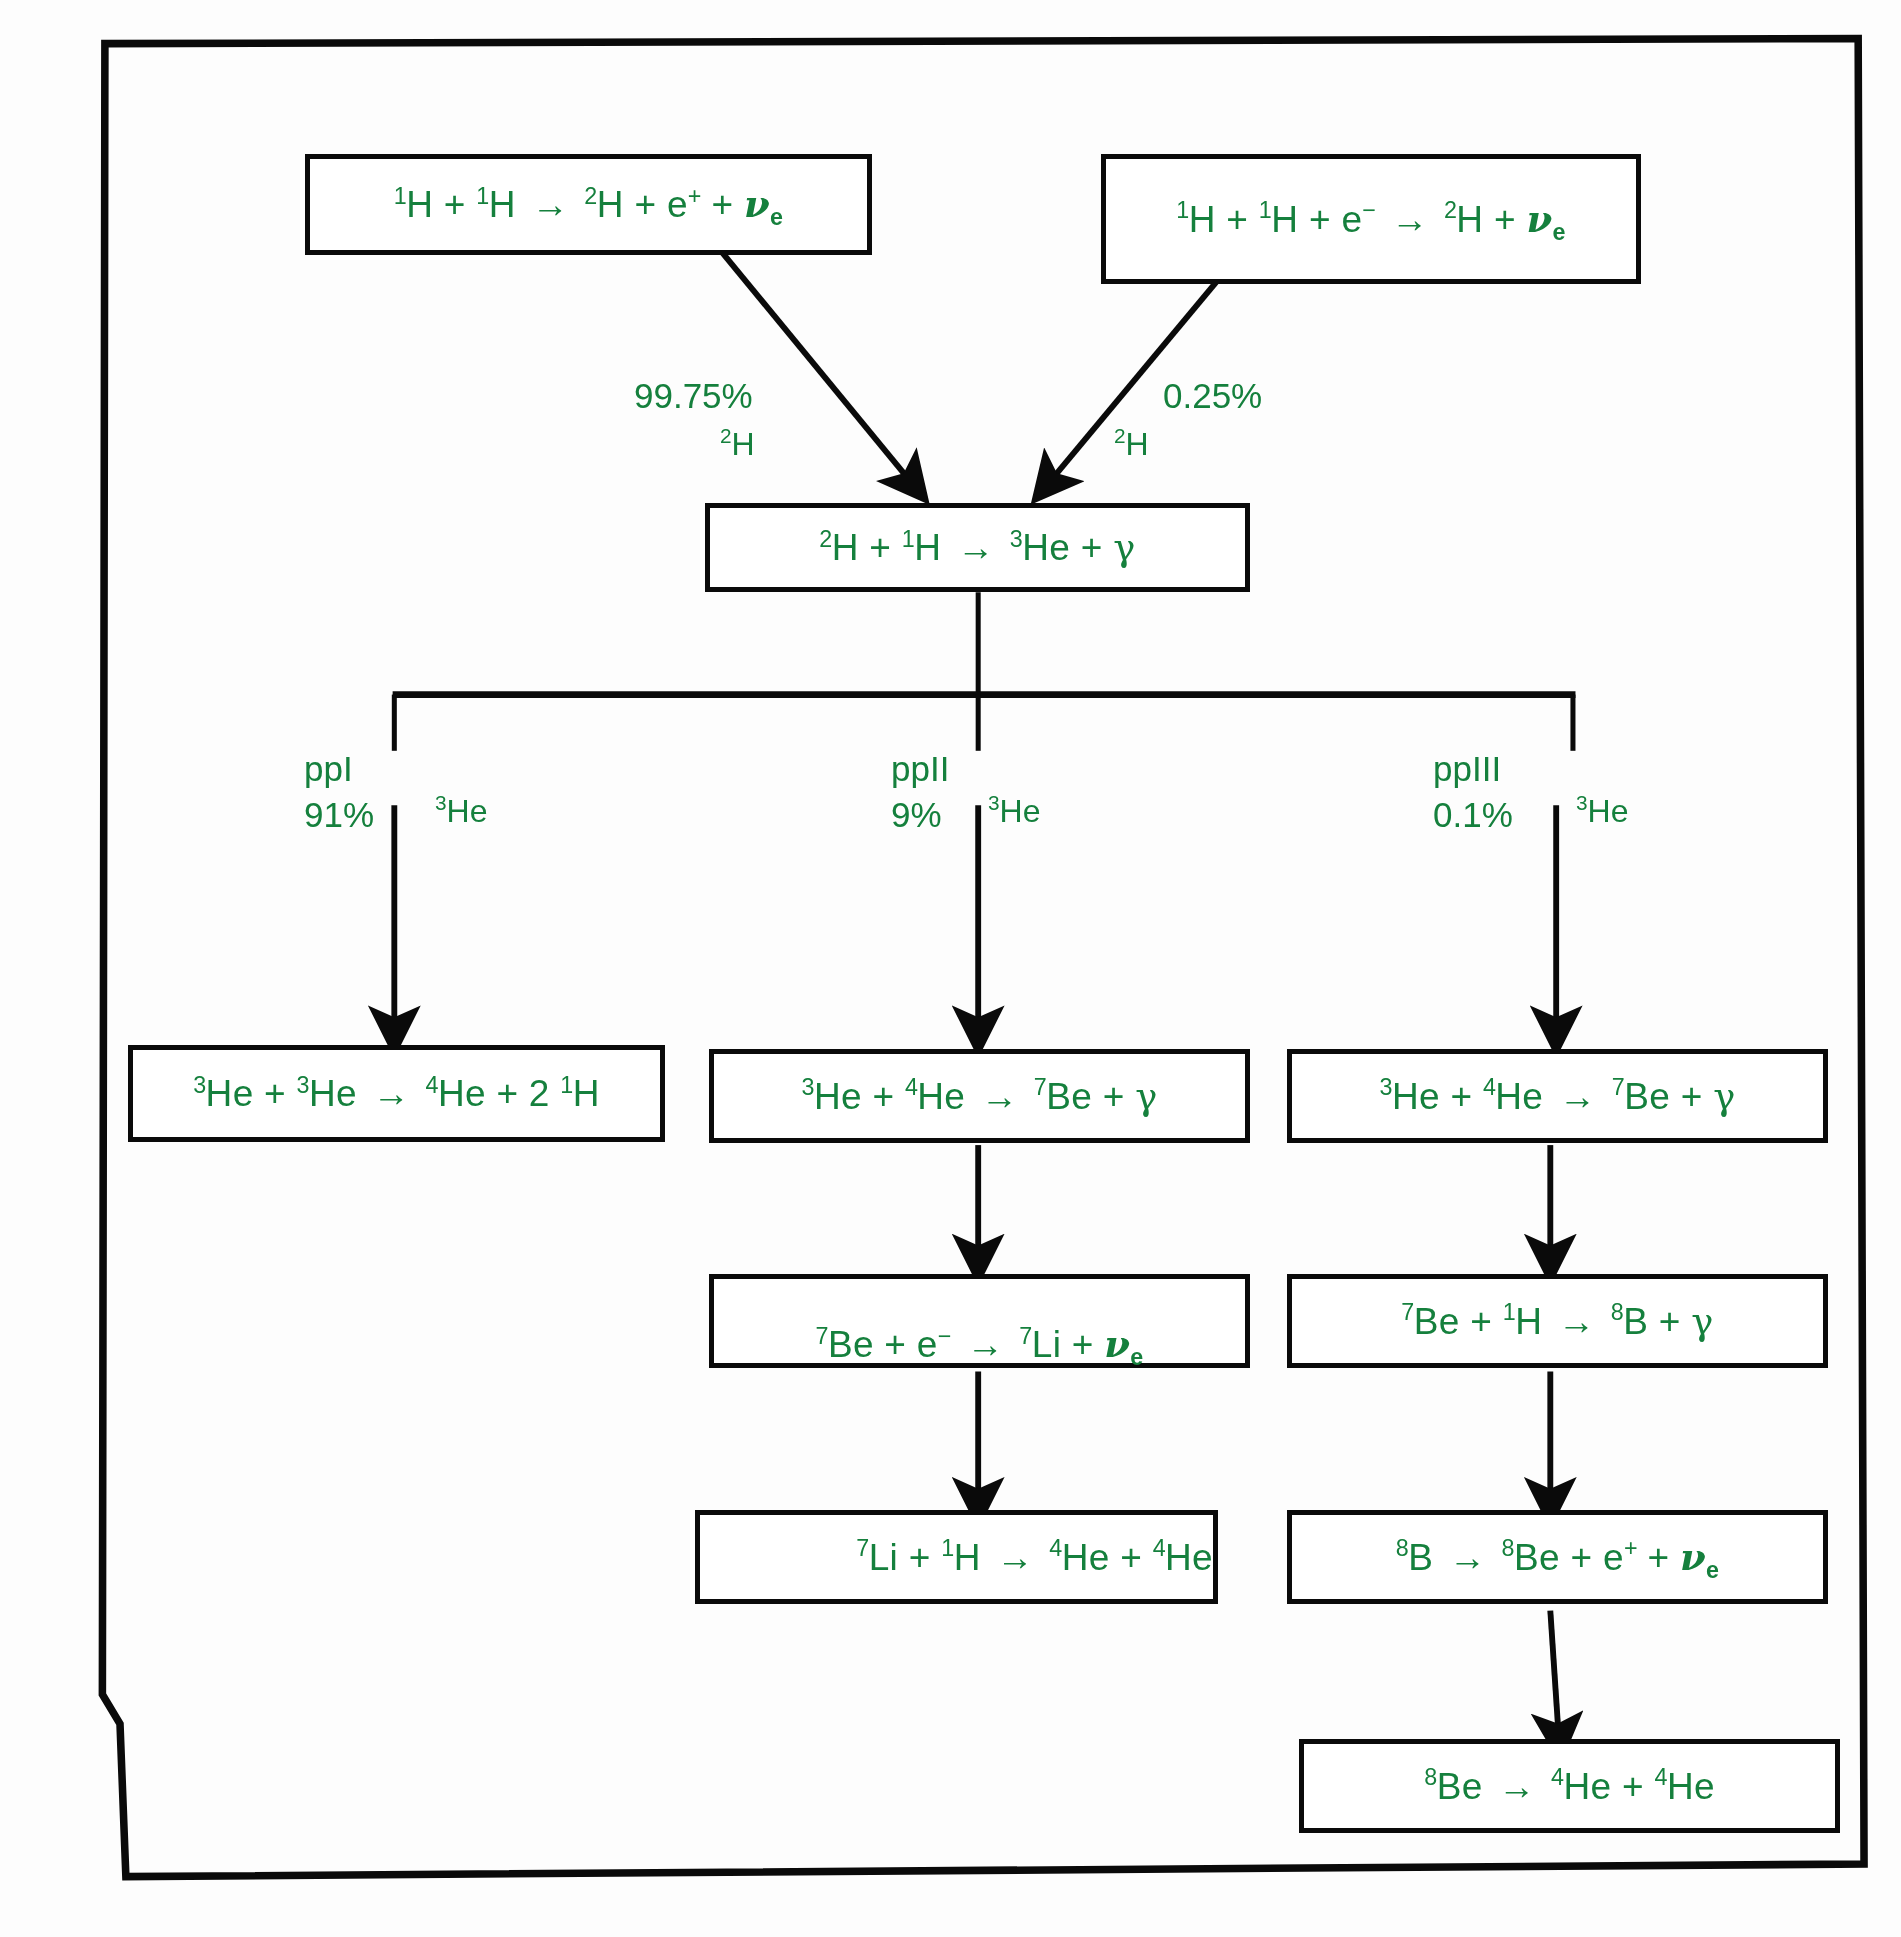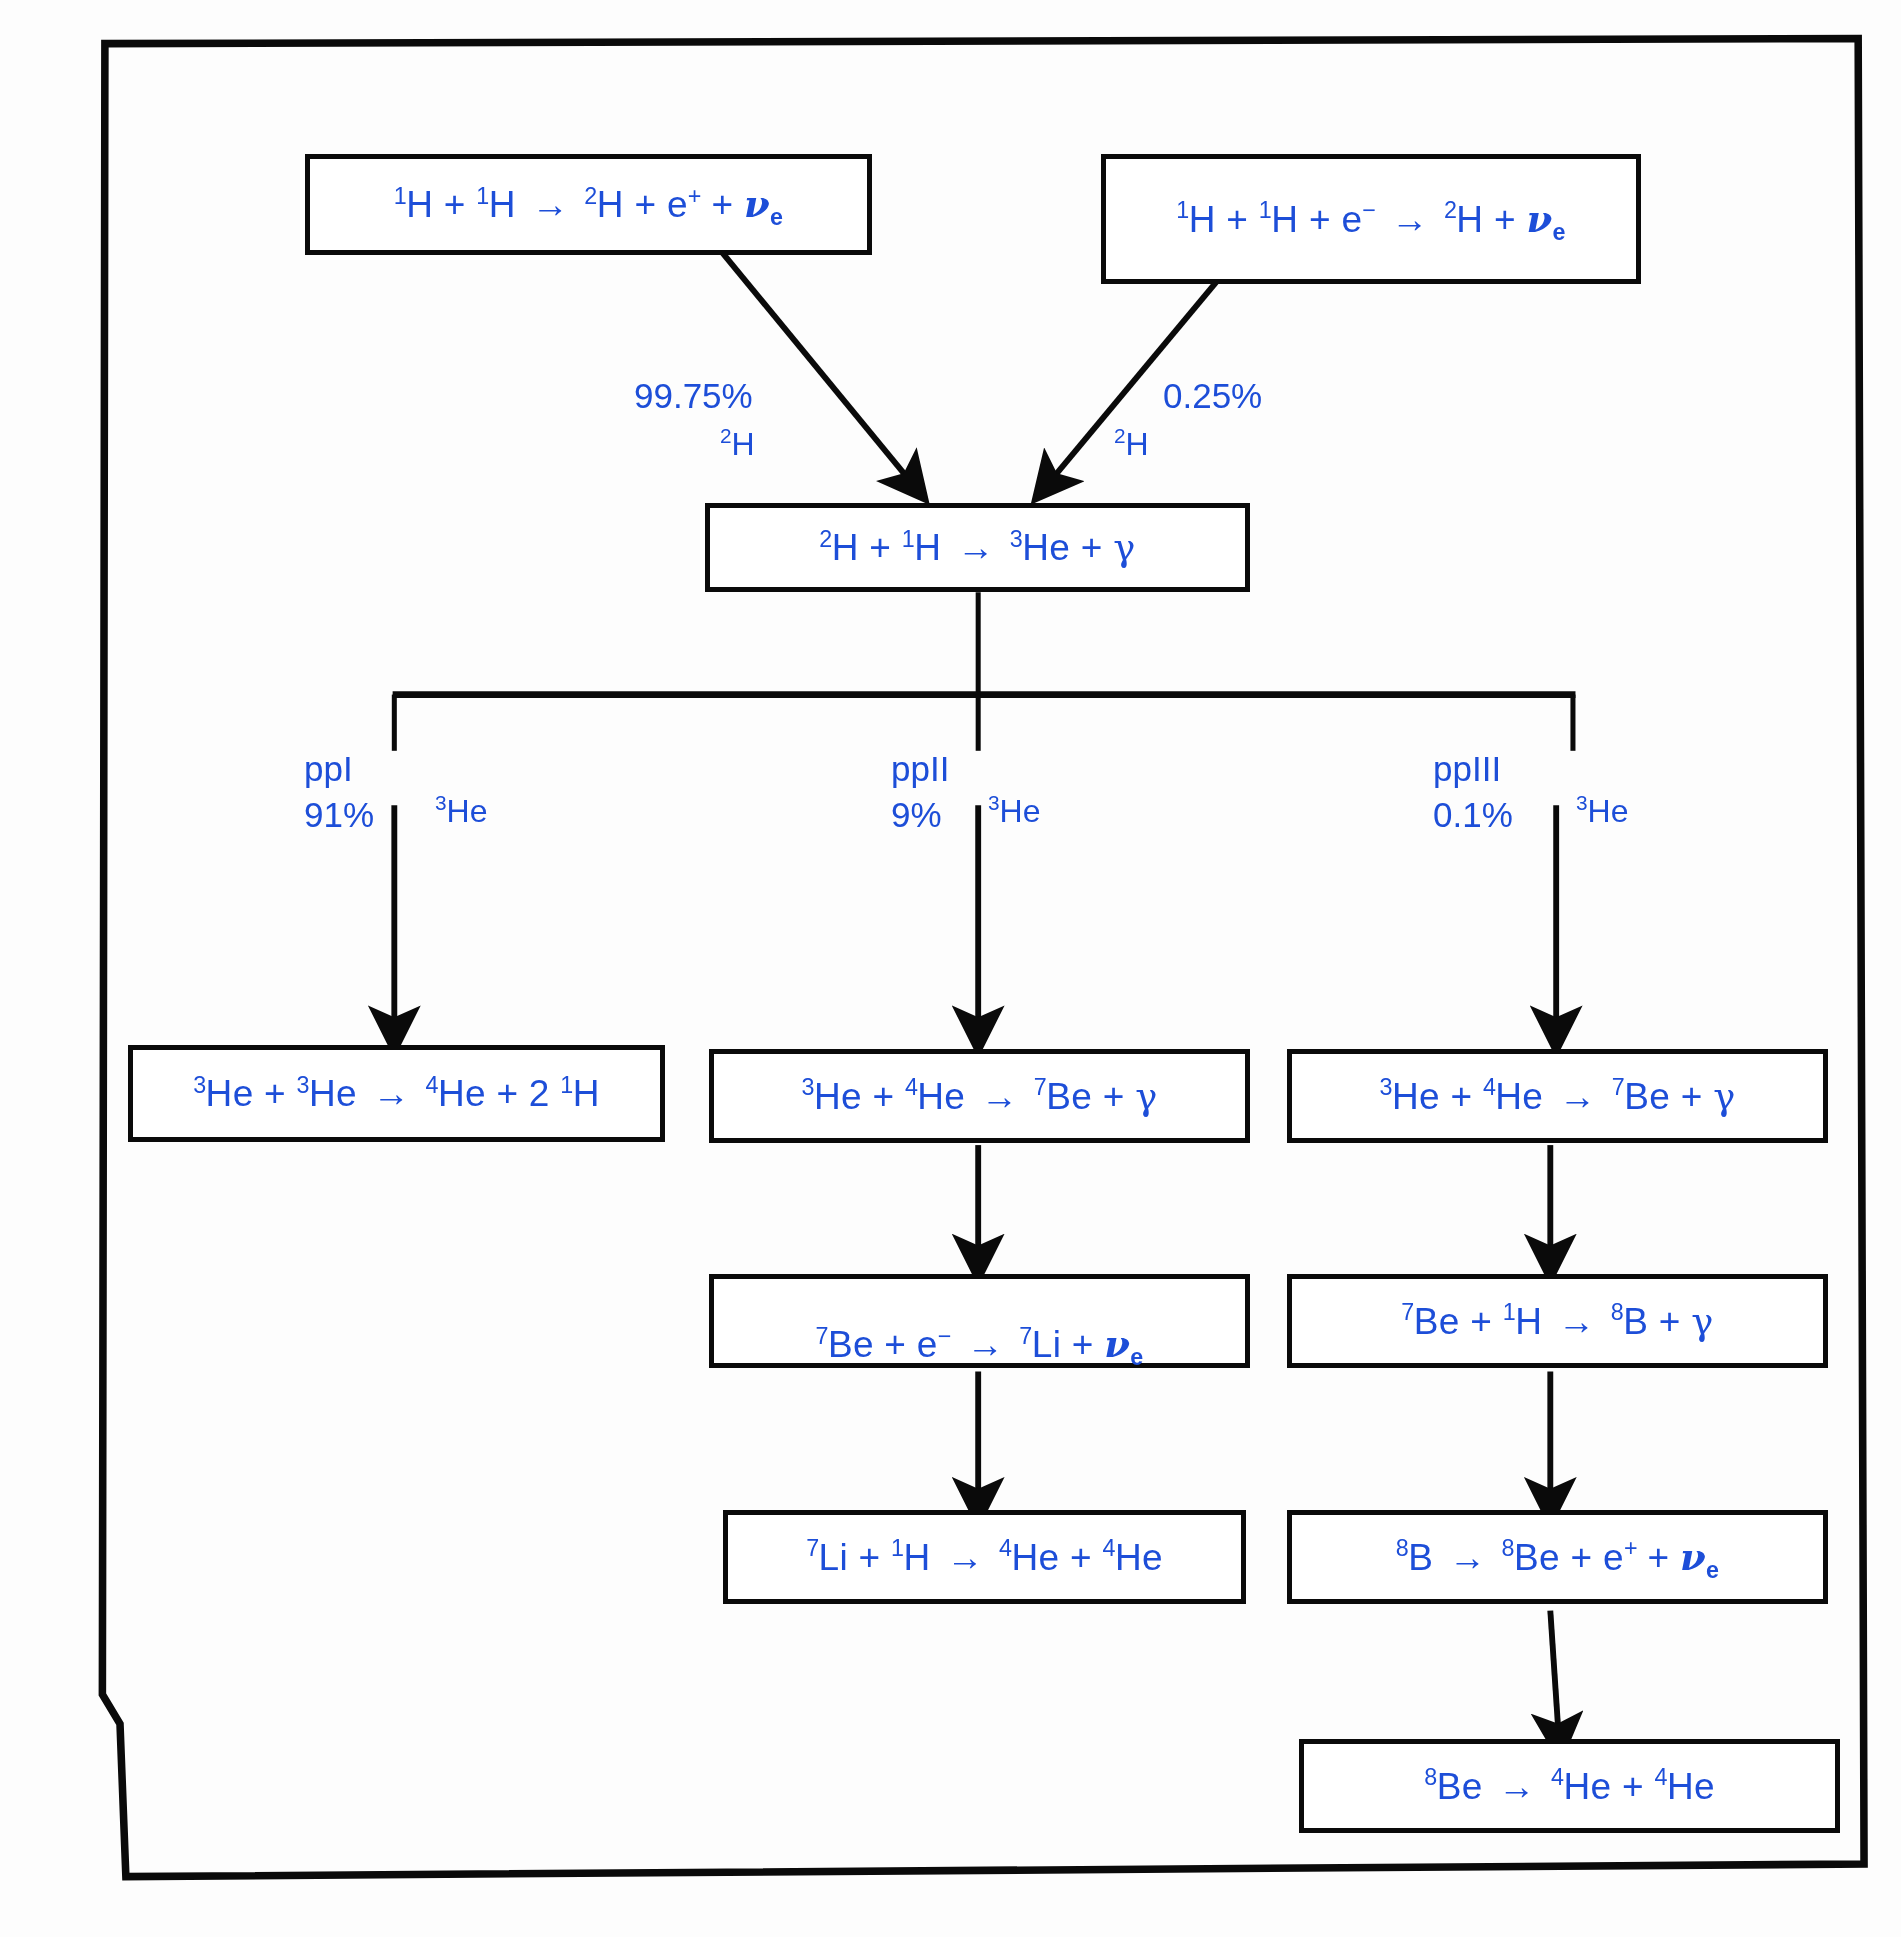--- a/index.html
+++ b/index.html
@@ -6,21 +6,21 @@
     margin: 0;
     padding: 0;
     background: #ffffff;
   }
   #page {
     position: relative;
     width: 1901px;
     height: 1937px;
     background: #fdfdfd;
     font-family: "Liberation Sans", sans-serif;
-    color: #1d4ed8;
+    color: #15803d;
     overflow: hidden;
   }
   
   #frame-svg {
     position: absolute;
     left: 0;
     top: 0;
     width: 1901px;
     height: 1937px;
     pointer-events: none;
@@ -169,21 +169,21 @@
   <div class="rbox" style="left:128px; top:1045px; width:537px; height:97px;">
     <span class="eq"><sup>3</sup>He + <sup>3</sup>He <span class="arrow">→</span> <sup>4</sup>He + 2 <sup>1</sup>H</span>
   </div>
 
   <div class="rbox" style="left:709px; top:1049px; width:541px; height:94px;">
     <span class="eq"><sup>3</sup>He + <sup>4</sup>He <span class="arrow">→</span> <sup>7</sup>Be + <span class="gam">γ</span></span>
   </div>
   <div class="rbox" style="left:709px; top:1274px; width:541px; height:94px;align-items:flex-end;">
     <span class="eq"><sup>7</sup>Be + e<sup>−</sup> <span class="arrow">→</span> <sup>7</sup>Li + <span class="nu">ν</span><sub>e</sub></span>
   </div>
-  <div class="rbox" style="left:723px; top:1510px; width:523px; height:94px;">
+  <div class="rbox" style="left:695px; top:1510px; width:523px; height:94px;justify-content:flex-end;">
     <span class="eq"><sup>7</sup>Li + <sup>1</sup>H <span class="arrow">→</span> <sup>4</sup>He + <sup>4</sup>He</span>
   </div>
 
   <div class="rbox" style="left:1287px; top:1049px; width:541px; height:94px;">
     <span class="eq"><sup>3</sup>He + <sup>4</sup>He <span class="arrow">→</span> <sup>7</sup>Be + <span class="gam">γ</span></span>
   </div>
   <div class="rbox" style="left:1287px; top:1274px; width:541px; height:94px;">
     <span class="eq"><sup>7</sup>Be + <sup>1</sup>H <span class="arrow">→</span> <sup>8</sup>B + <span class="gam">γ</span></span>
   </div>
   <div class="rbox" style="left:1287px; top:1510px; width:541px; height:94px;">

